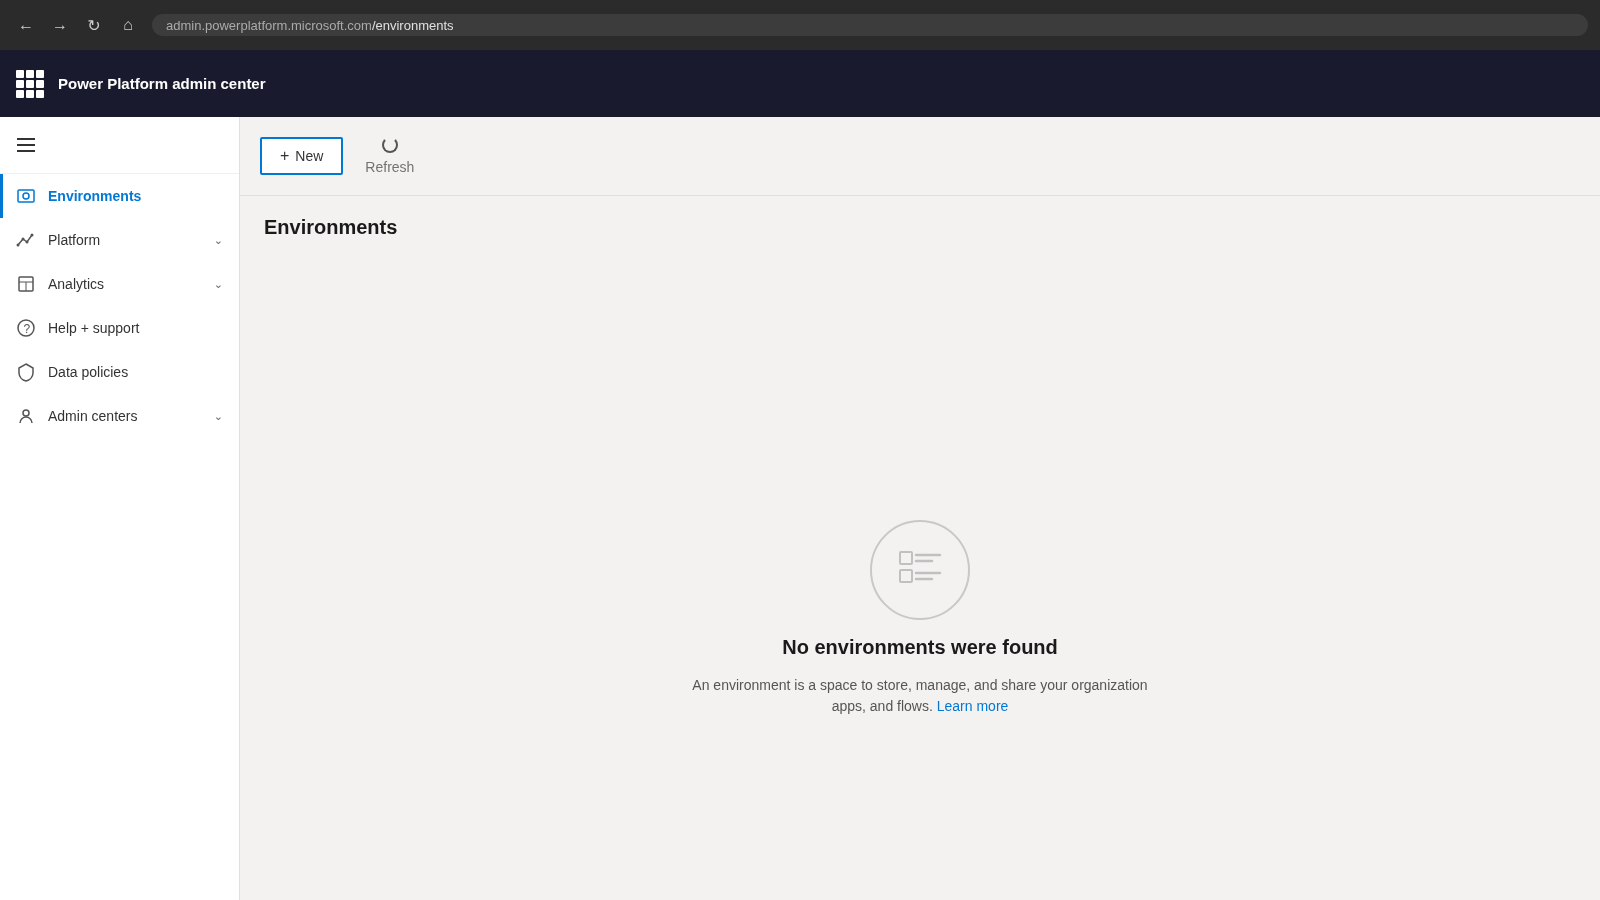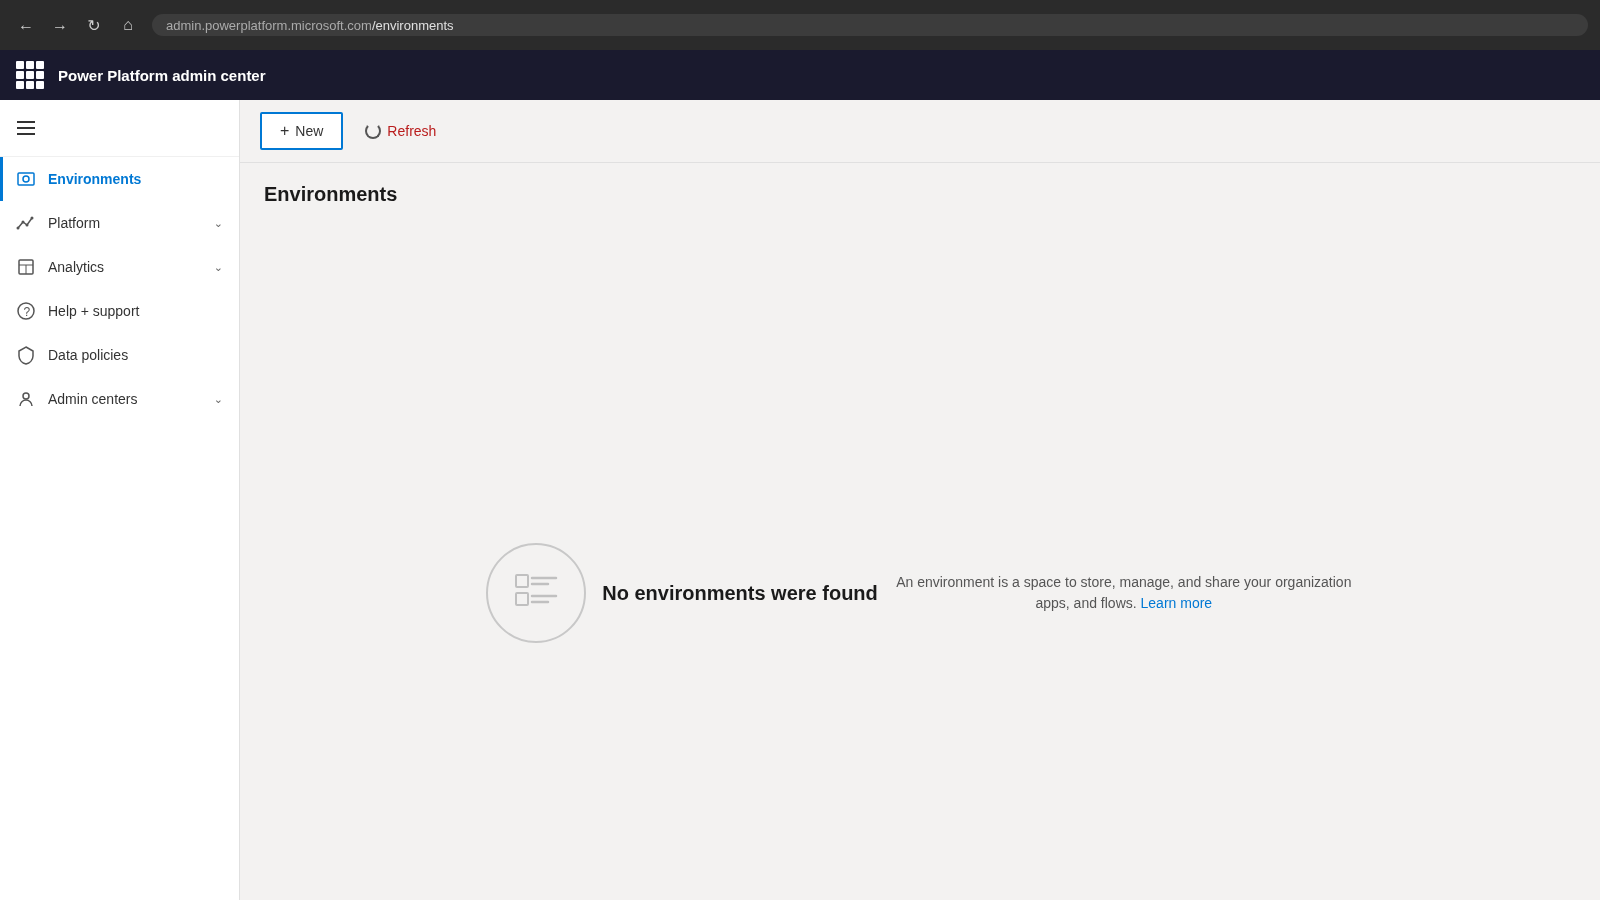--- a/index.html
+++ b/index.html
@@ -39,21 +39,21 @@
       padding: 0 14px;
       color: #e0e0e0;
       font-size: 13px;
     }
     .address-bar span { color: #aaa; }
     .address-bar .url-path { color: #e0e0e0; text-align: right; }
 
     
     .app-header {
       background: #1a1a2e;
-      height: 50px;
+      height: 67px;
       display: flex;
       align-items: center;
       padding: 0 16px;
       gap: 14px;
       color: #fff;
     }
     .waffle-icon {
       width: 28px; height: 28px;
       display: grid;
       grid-template-columns: repeat(3, 8px);
@@ -164,22 +164,23 @@
 
     .btn-refresh {
       display: flex;
       align-items: center;
       gap: 6px;
       padding: 8px 14px;
       background: transparent;
       border: none;
       cursor: pointer;
       font-size: 14px;
-      color: #b91c1c;
+      color: #737373;
       border-radius: 2px;
+      flex-direction: column;
     }
     .refresh-circle {
       width: 16px; height: 16px;
       border: 2px solid #555;
       border-radius: 50%;
       border-top-color: transparent;
     }
 
     
     .page-content {
@@ -192,21 +193,21 @@
       font-size: 20px;
       font-weight: 600;
       color: #1a1a1a;
       margin-bottom: 20px;
     }
 
     
     .empty-state {
       flex: 1;
       display: flex;
-      flex-direction: row;
+      flex-direction: column;
       align-items: center;
       justify-content: center;
       gap: 16px;
       margin-top: 80px;
     }
     .empty-icon {
       width: 100px; height: 100px;
       border: 2px solid #c8c8c8;
       border-radius: 50%;
       display: flex;

